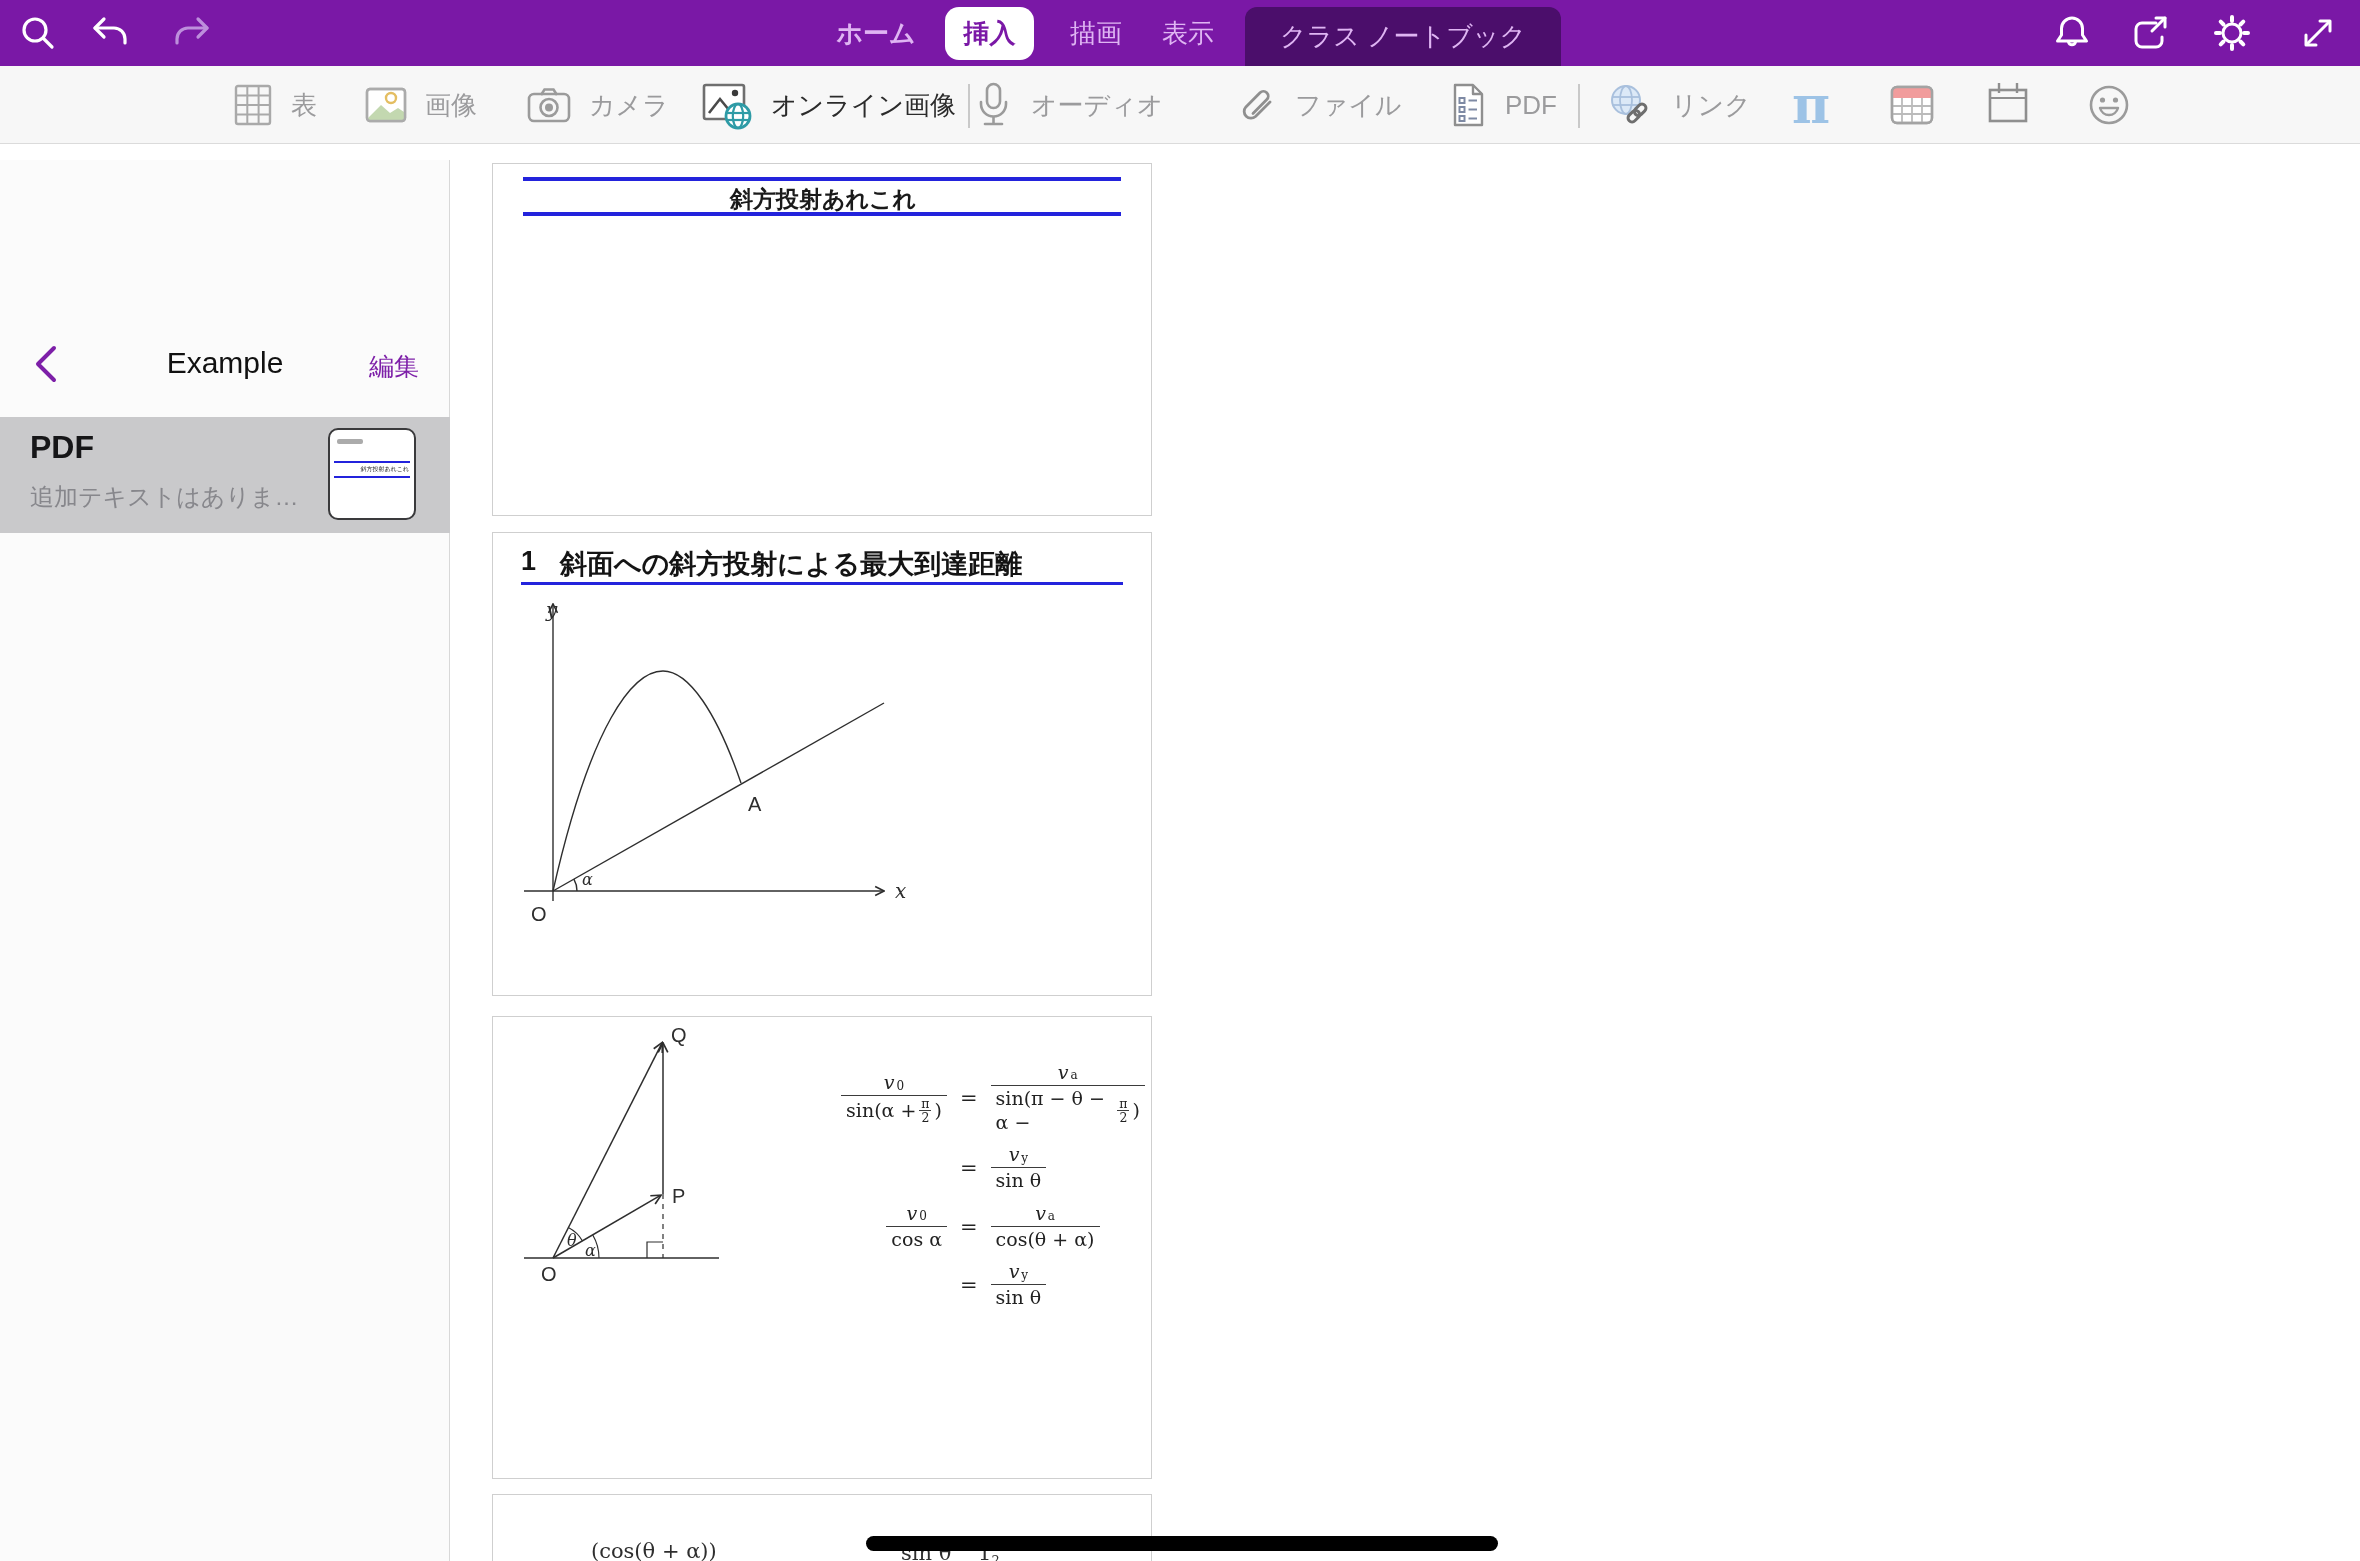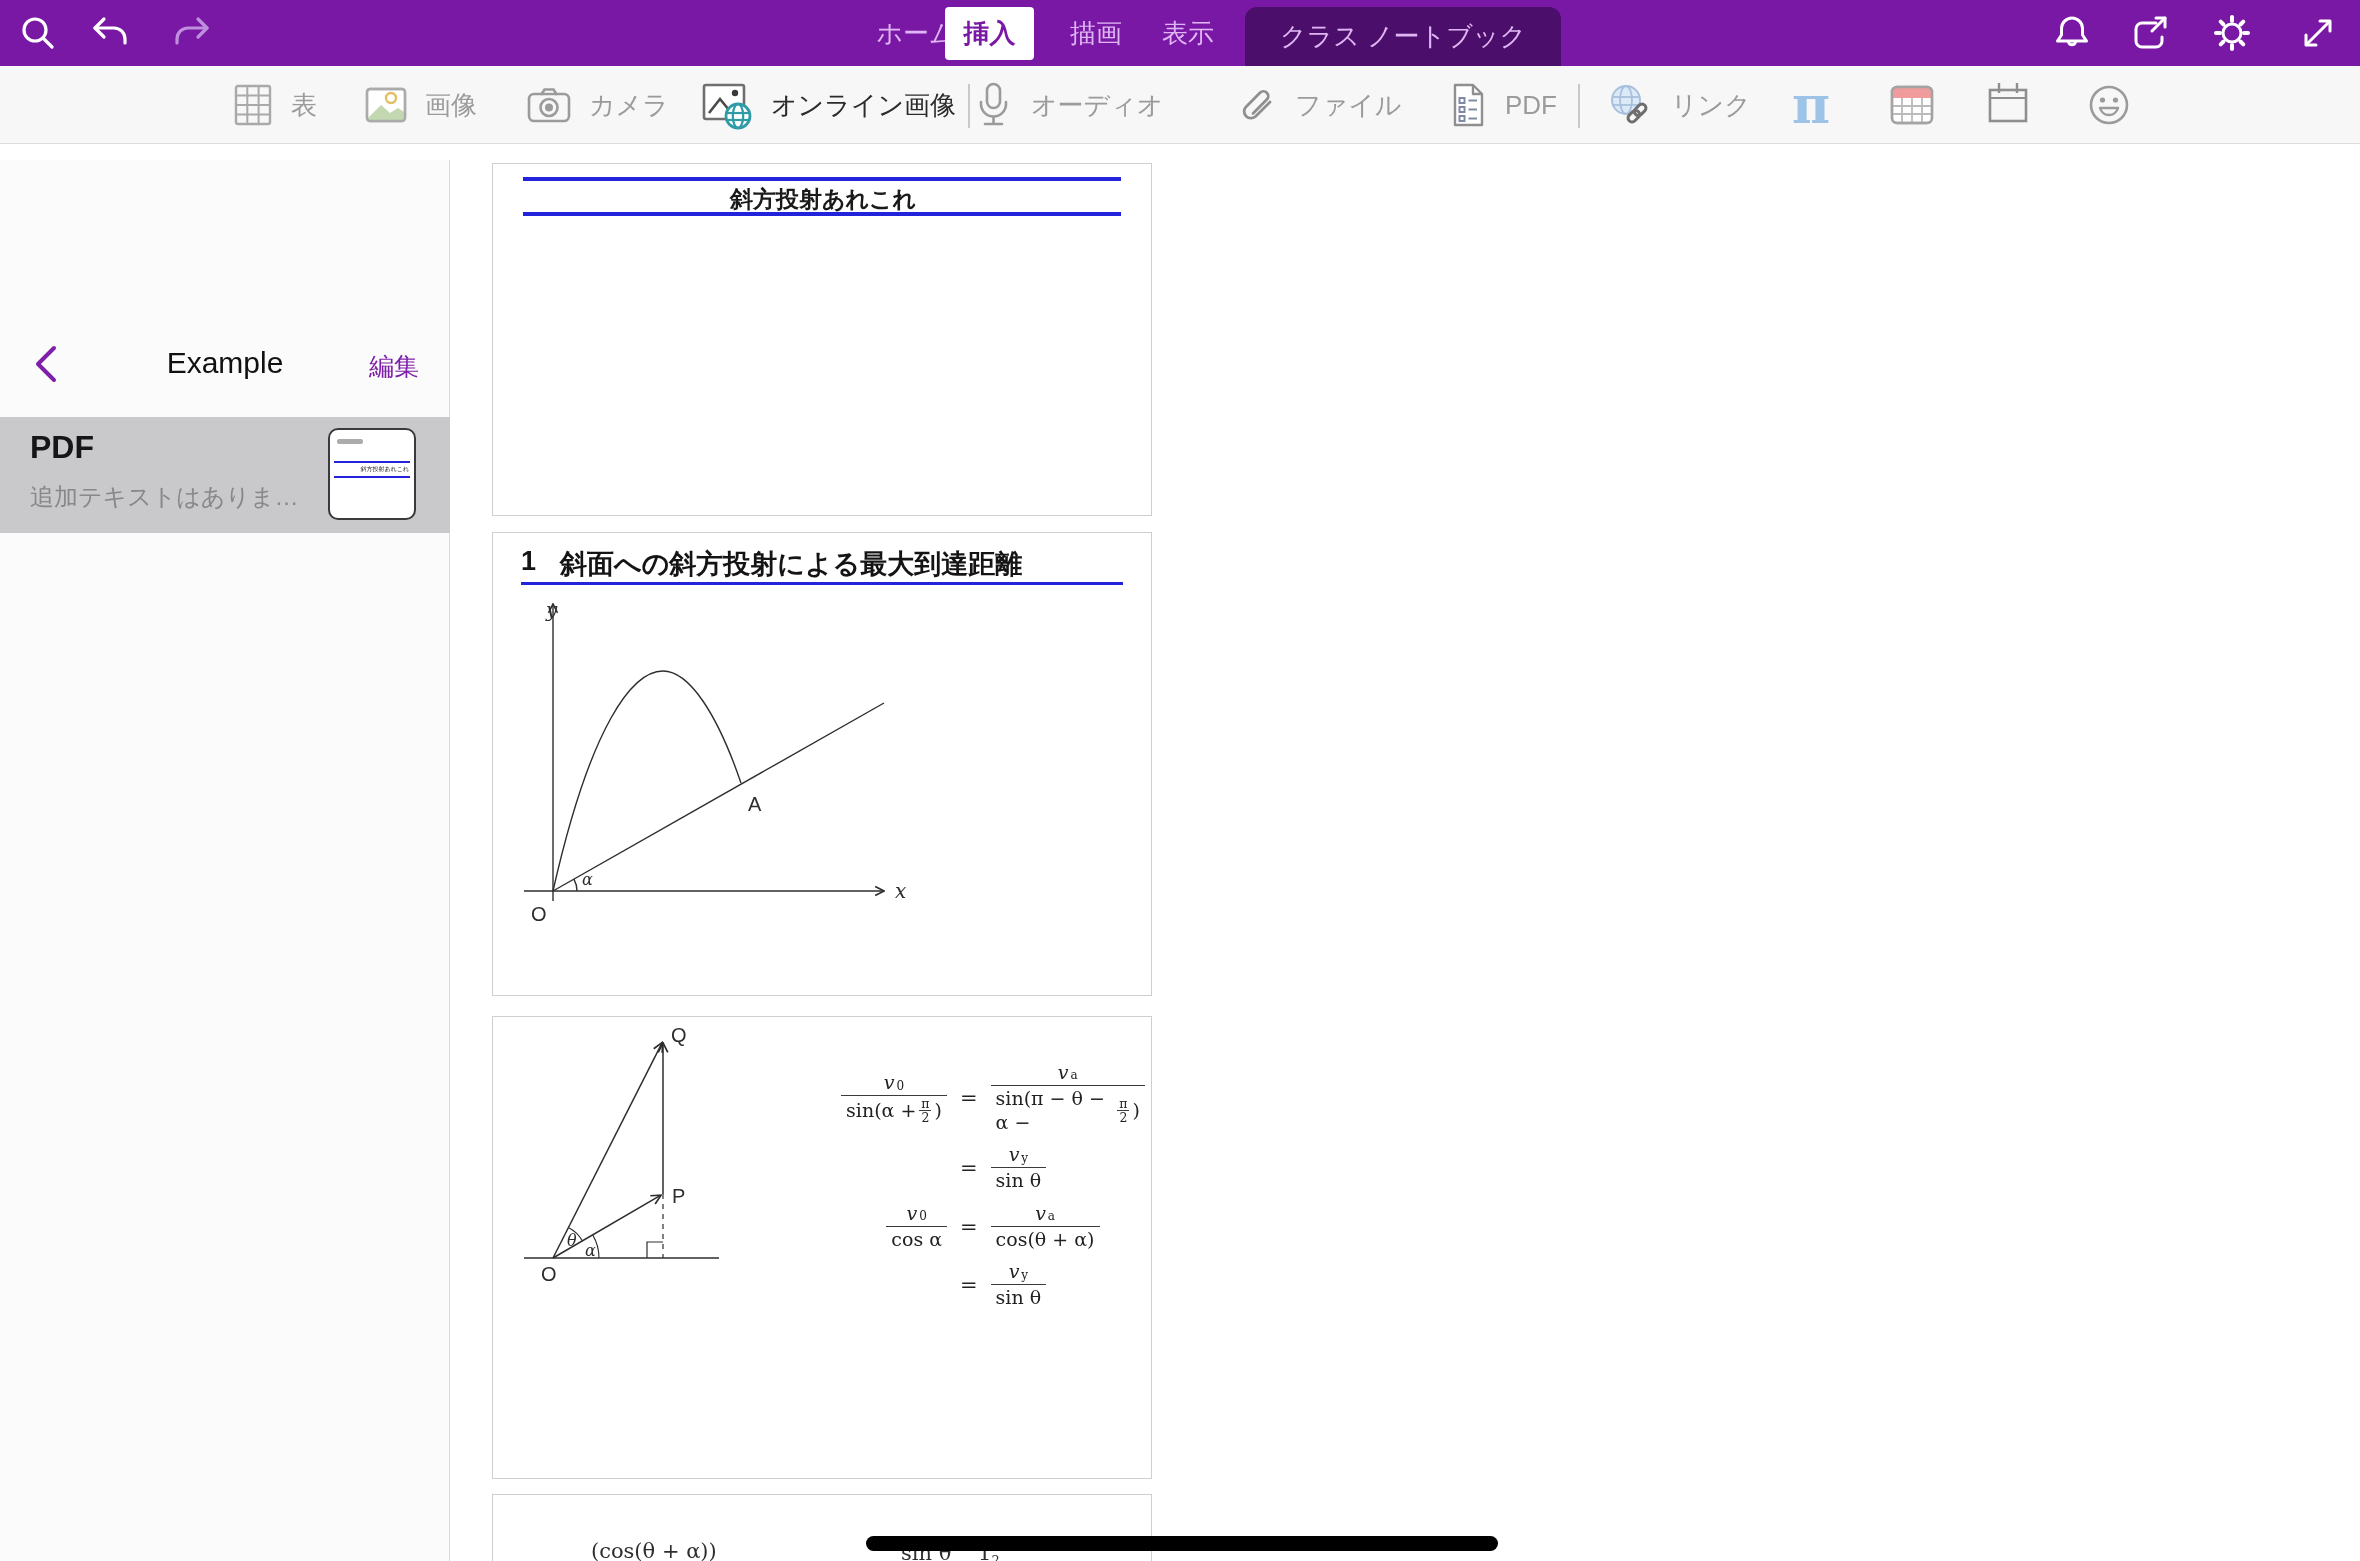--- a/index.html
+++ b/index.html
@@ -3,21 +3,21 @@
 <meta charset="utf-8">
 <style>
   html,body{margin:0;padding:0;background:#ffffff;}
   #app{position:relative;width:2360px;height:1561px;overflow:hidden;
        font-family:"Liberation Sans",sans-serif;-webkit-font-smoothing:antialiased;}
 
   
   .topbar{position:absolute;left:0;top:0;width:2360px;height:66px;background:#7A18A6;}
   .tb-icon{position:absolute;top:9px;width:48px;height:48px;display:flex;align-items:center;justify-content:center;cursor:pointer;}
   .tab{position:absolute;top:0;height:66px;line-height:66px;font-size:26px;color:#DFB5F3;cursor:pointer;text-align:center;}
-  .tab-selected{position:absolute;top:7px;height:53px;line-height:53px;background:#ffffff;border-radius:4px;
+  .tab-selected{position:absolute;top:7px;height:53px;line-height:53px;background:#ffffff;border-radius:14px;
                 color:#7A18A6;font-weight:bold;font-size:26px;text-align:center;cursor:pointer;}
   .tab-dark{position:absolute;top:7px;height:59px;line-height:59px;background:#4B0E6B;border-radius:12px 12px 0 0;
             color:#DFB5F3;font-size:26px;text-align:center;cursor:pointer;}
 
   
   .ribbon{position:absolute;left:0;top:66px;width:2360px;height:78px;background:#F7F7F7;border-bottom:1px solid #DBDBDB;box-sizing:border-box;}
   .rb-item{position:absolute;top:0;height:78px;display:flex;align-items:center;gap:15px;cursor:pointer;}
   .rb-label{font-size:26px;color:#9B9B9D;white-space:nowrap;}
   .rb-label-dark{color:#2B2B2B;}
   .rb-sep{position:absolute;top:18px;width:2px;height:44px;background:#C9C9C9;}
@@ -94,21 +94,21 @@
         <path d="M8 18 h19 a11 11 0 0 1 11 11 v4" fill="none" stroke="#fff" stroke-width="3.2" stroke-linecap="round"></path>
       </svg>
     </div>
     <div class="tb-icon" style="left:168px;">
       <svg width="46" height="46" viewBox="0 0 46 46">
         <path d="M29 9 L38 18 L29 27" fill="none" stroke="#BD8FDC" stroke-width="3.2" stroke-linecap="round" stroke-linejoin="round"></path>
         <path d="M38 18 h-19 a11 11 0 0 0 -11 11 v4" fill="none" stroke="#BD8FDC" stroke-width="3.2" stroke-linecap="round"></path>
       </svg>
     </div>
 
-    <div class="tab" style="left:874px;width:84px;">ホーム</div>
+    <div class="tab" style="left:834px;width:84px;font-weight:bold;">ホーム</div>
     <div class="tab-selected" style="left:945px;width:89px;">挿入</div>
     <div class="tab" style="left:1056px;width:80px;">描画</div>
     <div class="tab" style="left:1148px;width:80px;">表示</div>
     <div class="tab-dark" style="left:1245px;width:316px;">クラス ノートブック</div>
 
     <div class="tb-icon" style="left:2048px;">
       <svg width="44" height="44" viewBox="0 0 44 44">
         <path d="M22 7 a10.5 10.5 0 0 1 10.5 10.5 v6.5 l4 6 H7.5 l4-6 v-6.5 A10.5 10.5 0 0 1 22 7 z" fill="none" stroke="#fff" stroke-width="3" stroke-linejoin="round"></path>
         <path d="M18.5 31 a3.6 3.6 0 0 0 7 0" fill="none" stroke="#fff" stroke-width="3" stroke-linecap="round"></path>
       </svg>

